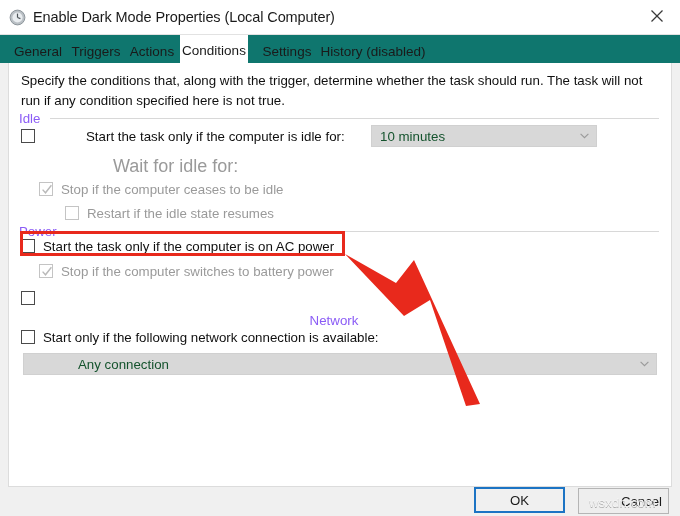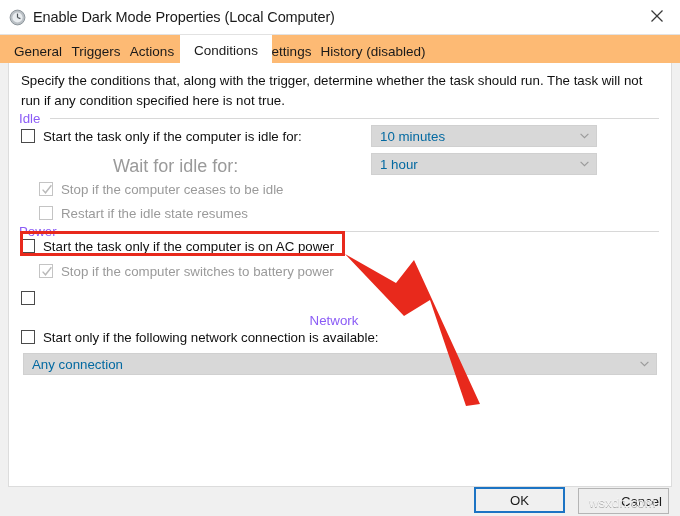--- a/index.html
+++ b/index.html
@@ -34,21 +34,21 @@
   #close-button {
     position: absolute; right: 0; top: 0; width: 46px; height: 32px;
     display: flex; align-items: center; justify-content: center;
     cursor: pointer;
   }
   #close-button svg { display: block; }
 
   
   #tabstrip {
     position: absolute; left: 0; top: 34px; width: 680px; height: 29px;
-    background: #fdba74;
+    background: #0f766e;
     border-top: 1px solid #e2e2e2;
   }
   .tab {
     position: absolute; top: 3px; height: 26px;
     display: flex; align-items: center; justify-content: center;
     font-size: 13.5px; color: #1a1a1a;
     cursor: pointer;
     white-space: nowrap;
   }
   .tab.active {
@@ -111,21 +111,21 @@
 
   
   .combo {
     position: absolute; height: 22px;
     background: #d8d8d8;
     border: 1px solid #d0d0d0;
     display: flex; align-items: center;
     cursor: default;
   }
   .combo .ctext {
-    font-size: 13.3px; color: #0369a1; padding-left: 8px;
+    font-size: 13.3px; color: #14532d; padding-left: 8px;
     white-space: nowrap; overflow: hidden;
   }
   .combo .carrow {
     position: absolute; right: 7px; top: 0; height: 100%;
     display: flex; align-items: center;
   }
 
   
   .btn {
     position: absolute;
@@ -192,76 +192,68 @@
   <div id="tabstrip">
     <div class="tab" style="left:10px;width:56px;">
       <span>General</span>
     </div>
     <div class="tab" style="left:68px;width:56px;">
       <span>Triggers</span>
     </div>
     <div class="tab" style="left:126px;width:52px;">
       <span>Actions</span>
     </div>
-    <div class="tab active" style="left:180px;width:92px;">
+    <div class="tab active" style="left:180px;width:68px;">
       <span>Conditions</span>
     </div>
     <div class="tab" style="left:258px;width:58px;">
       <span>Settings</span>
     </div>
     <div class="tab" style="left:318px;width:110px;">
       <span>History (disabled)</span>
     </div>
   </div>
 
   <div id="panel">
     <div id="panel-inner">
 
       <div class="desc">Specify the conditions that, along with the trigger, determine whether the task should run.  The task will not run  if any condition specified here is not true.</div>
 
       <div class="group" style="top:47px;">
         <span class="glabel">Idle</span>
         <span class="grule"></span>
       </div>
 
-      <div class="cbrow" style="left:12px;top:64px;">
+      <div class="cbrow" style="left:12px;top:64px;gap:43px;">
         <span class="cbox"></span>
         <span class="cblabel">Start the task only if the computer is idle for:</span>
       </div>
       <div class="combo" style="left:362px;top:62px;width:226px;">
         <span class="ctext">10 minutes</span>
         <span class="carrow">
           <svg viewBox="0 0 9 6" width="9" height="6">
             <polyline points="0.6,0.8 4.5,4.7 8.4,0.8" fill="none" stroke="#9a9a9a" stroke-width="1.1"></polyline>
           </svg>
         </span>
       </div>
 
       <div class="plainlabel" style="left:104px;top:93px;">Wait for idle for:</div>
-      <div class="combo" style="left:362px;top:90px;width:226px;">
-        <span class="ctext">1 hour</span>
-        <span class="carrow">
-          <svg viewBox="0 0 9 6" width="9" height="6">
-            <polyline points="0.6,0.8 4.5,4.7 8.4,0.8" fill="none" stroke="#9a9a9a" stroke-width="1.1"></polyline>
-          </svg>
-        </span>
-      </div>
 
       <div class="cbrow disabled" style="left:30px;top:117px;">
         <span class="cbox dis">
           <span class="tick">
             <svg viewBox="0 0 12 13" width="12" height="13">
               <polyline points="1.6,6.6 4.5,9.8 10.4,2.2" fill="none" stroke="#b9b9b9" stroke-width="1.4"></polyline>
             </svg>
           </span>
         </span>
         <span class="cblabel dis">Stop if the computer ceases to be idle</span>
       </div>
 
-      <div class="cbrow disabled" style="left:30px;top:141px;">
+      <div class="cbrow disabled" style="left:56px;top:141px;">
         <span class="cbox dis"></span>
         <span class="cblabel dis">Restart if the idle state resumes</span>
       </div>
 
       <div class="group" style="top:160px;">
         <span class="glabel">Power</span>
         <span class="grule"></span>
       </div>
 
       <div class="cbrow disabled" style="left:30px;top:199px;">
@@ -287,21 +279,21 @@
       <div class="group" style="top:250px;flex-direction:column;">
         <span class="glabel">Network</span>
         <span class="grule"></span>
       </div>
 
       <div class="cbrow" style="left:12px;top:265px;">
         <span class="cbox"></span>
         <span class="cblabel">Start only if the following network connection is available:</span>
       </div>
 
-      <div class="combo" style="left:14px;top:290px;width:634px;">
+      <div class="combo" style="left:14px;top:290px;width:634px;padding-left:46px;">
         <span class="ctext">Any connection</span>
         <span class="carrow">
           <svg viewBox="0 0 9 6" width="9" height="6">
             <polyline points="0.6,0.8 4.5,4.7 8.4,0.8" fill="none" stroke="#9a9a9a" stroke-width="1.1"></polyline>
           </svg>
         </span>
       </div>
 
     </div>
   </div>

